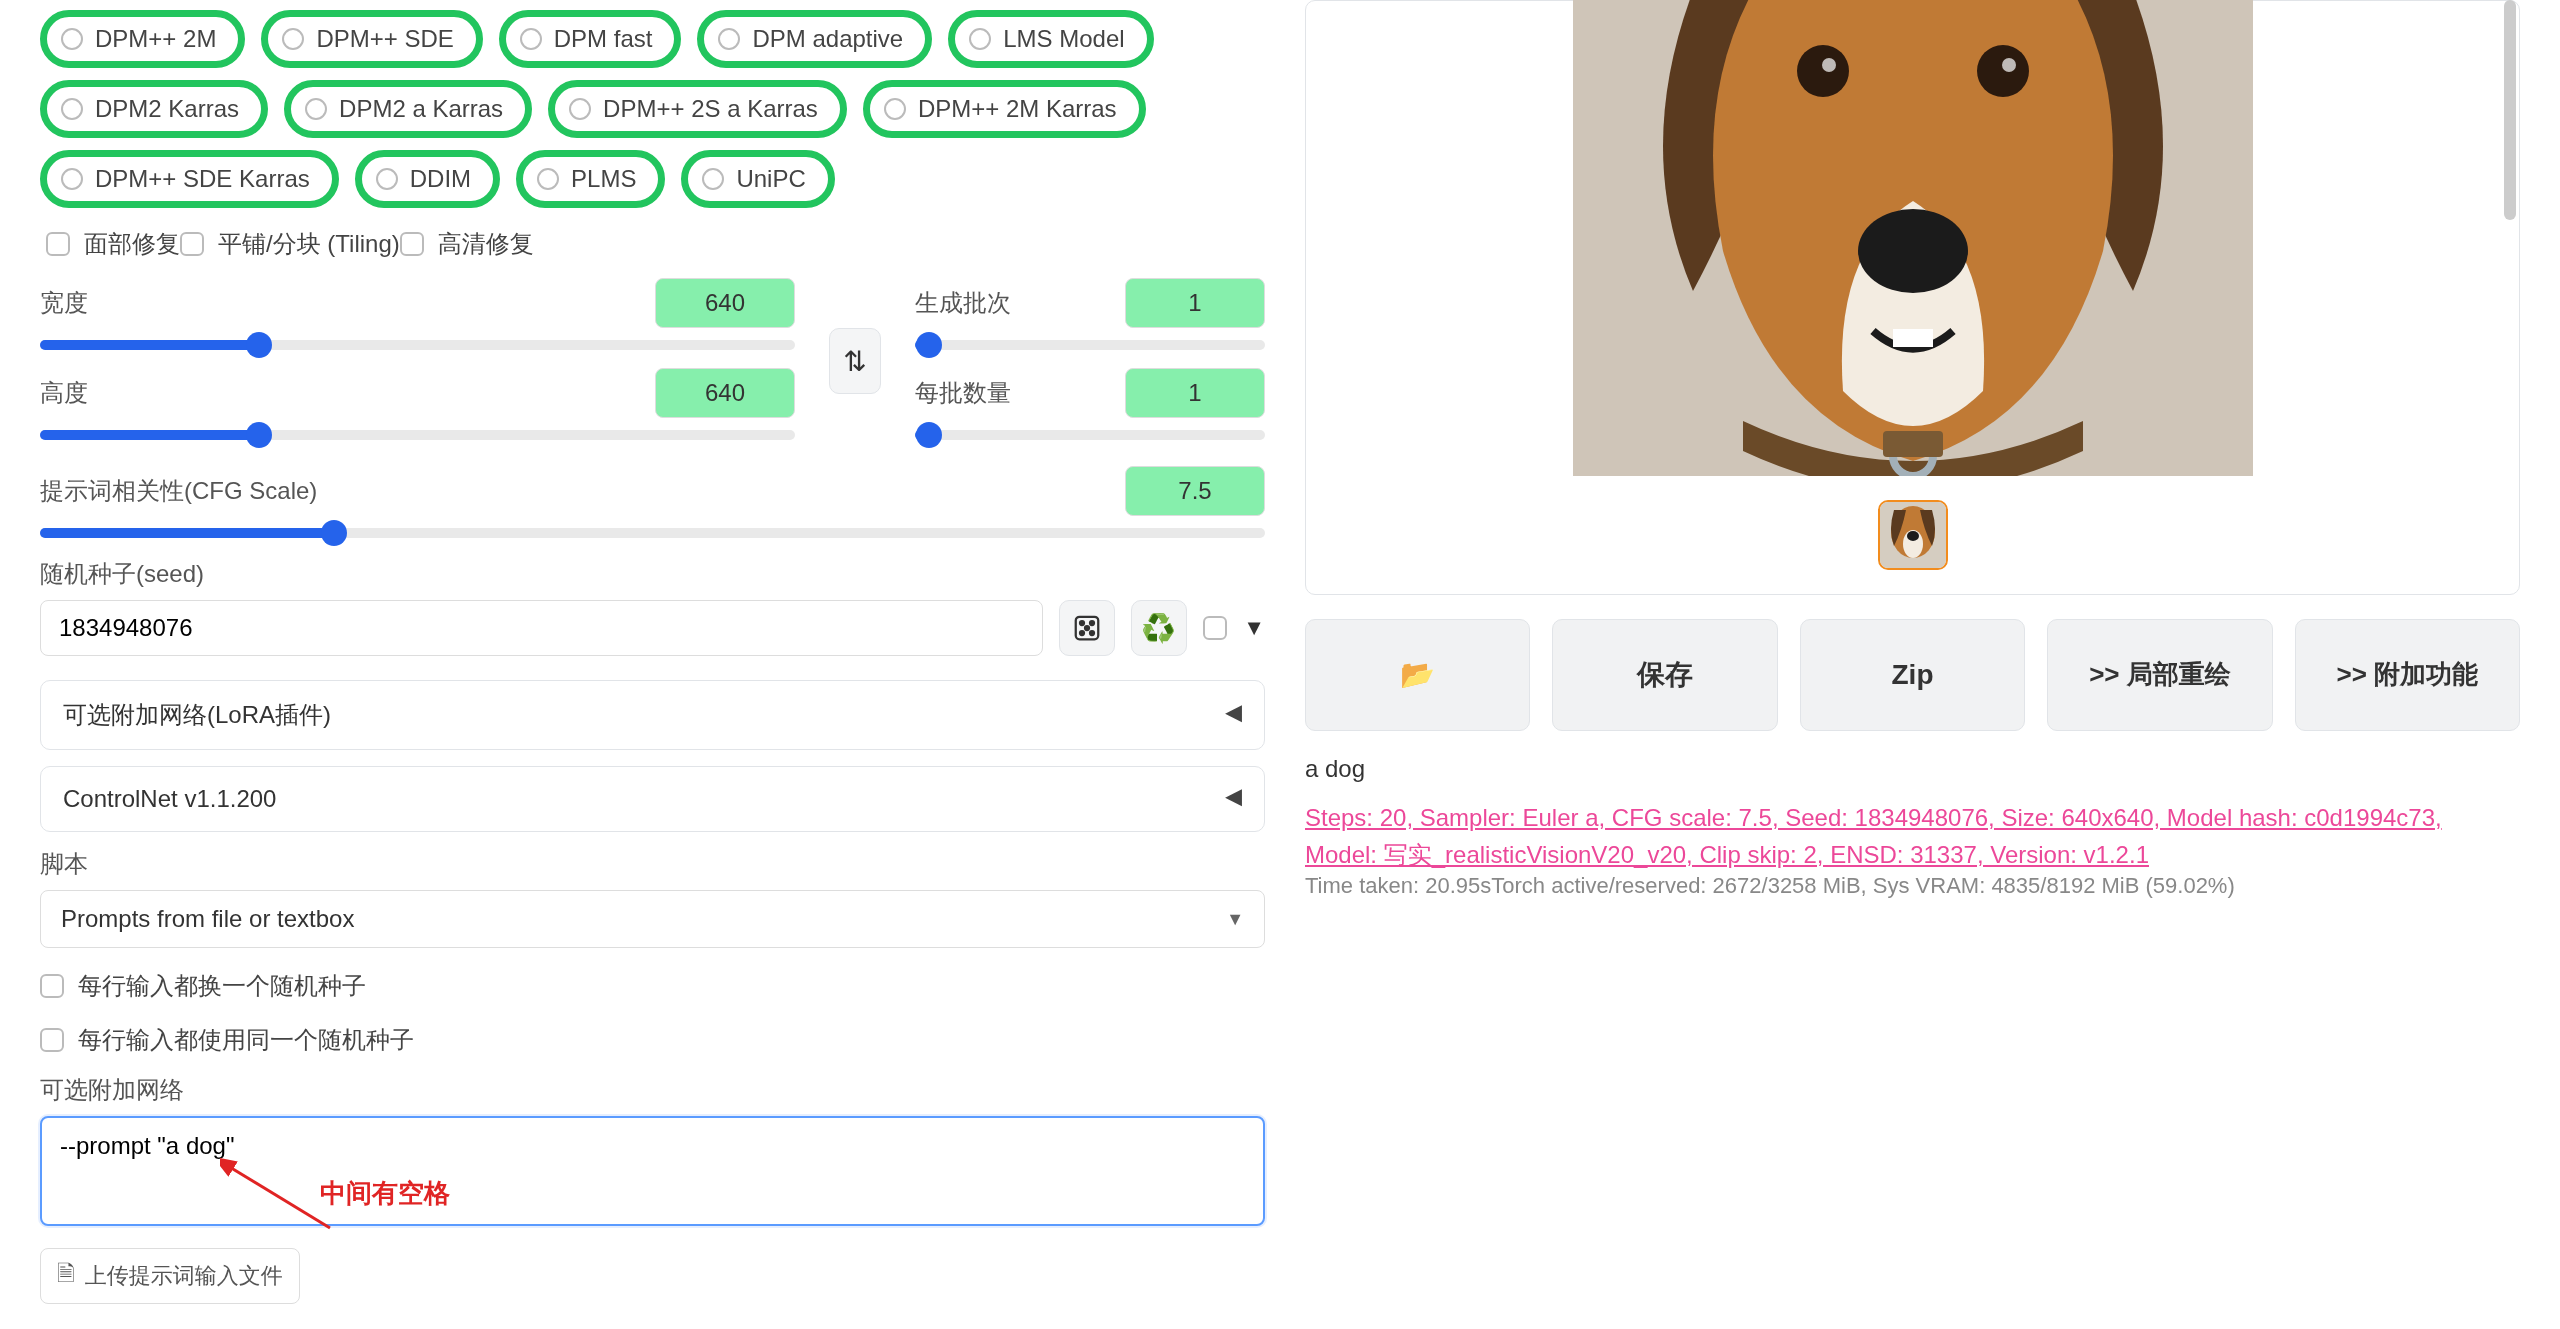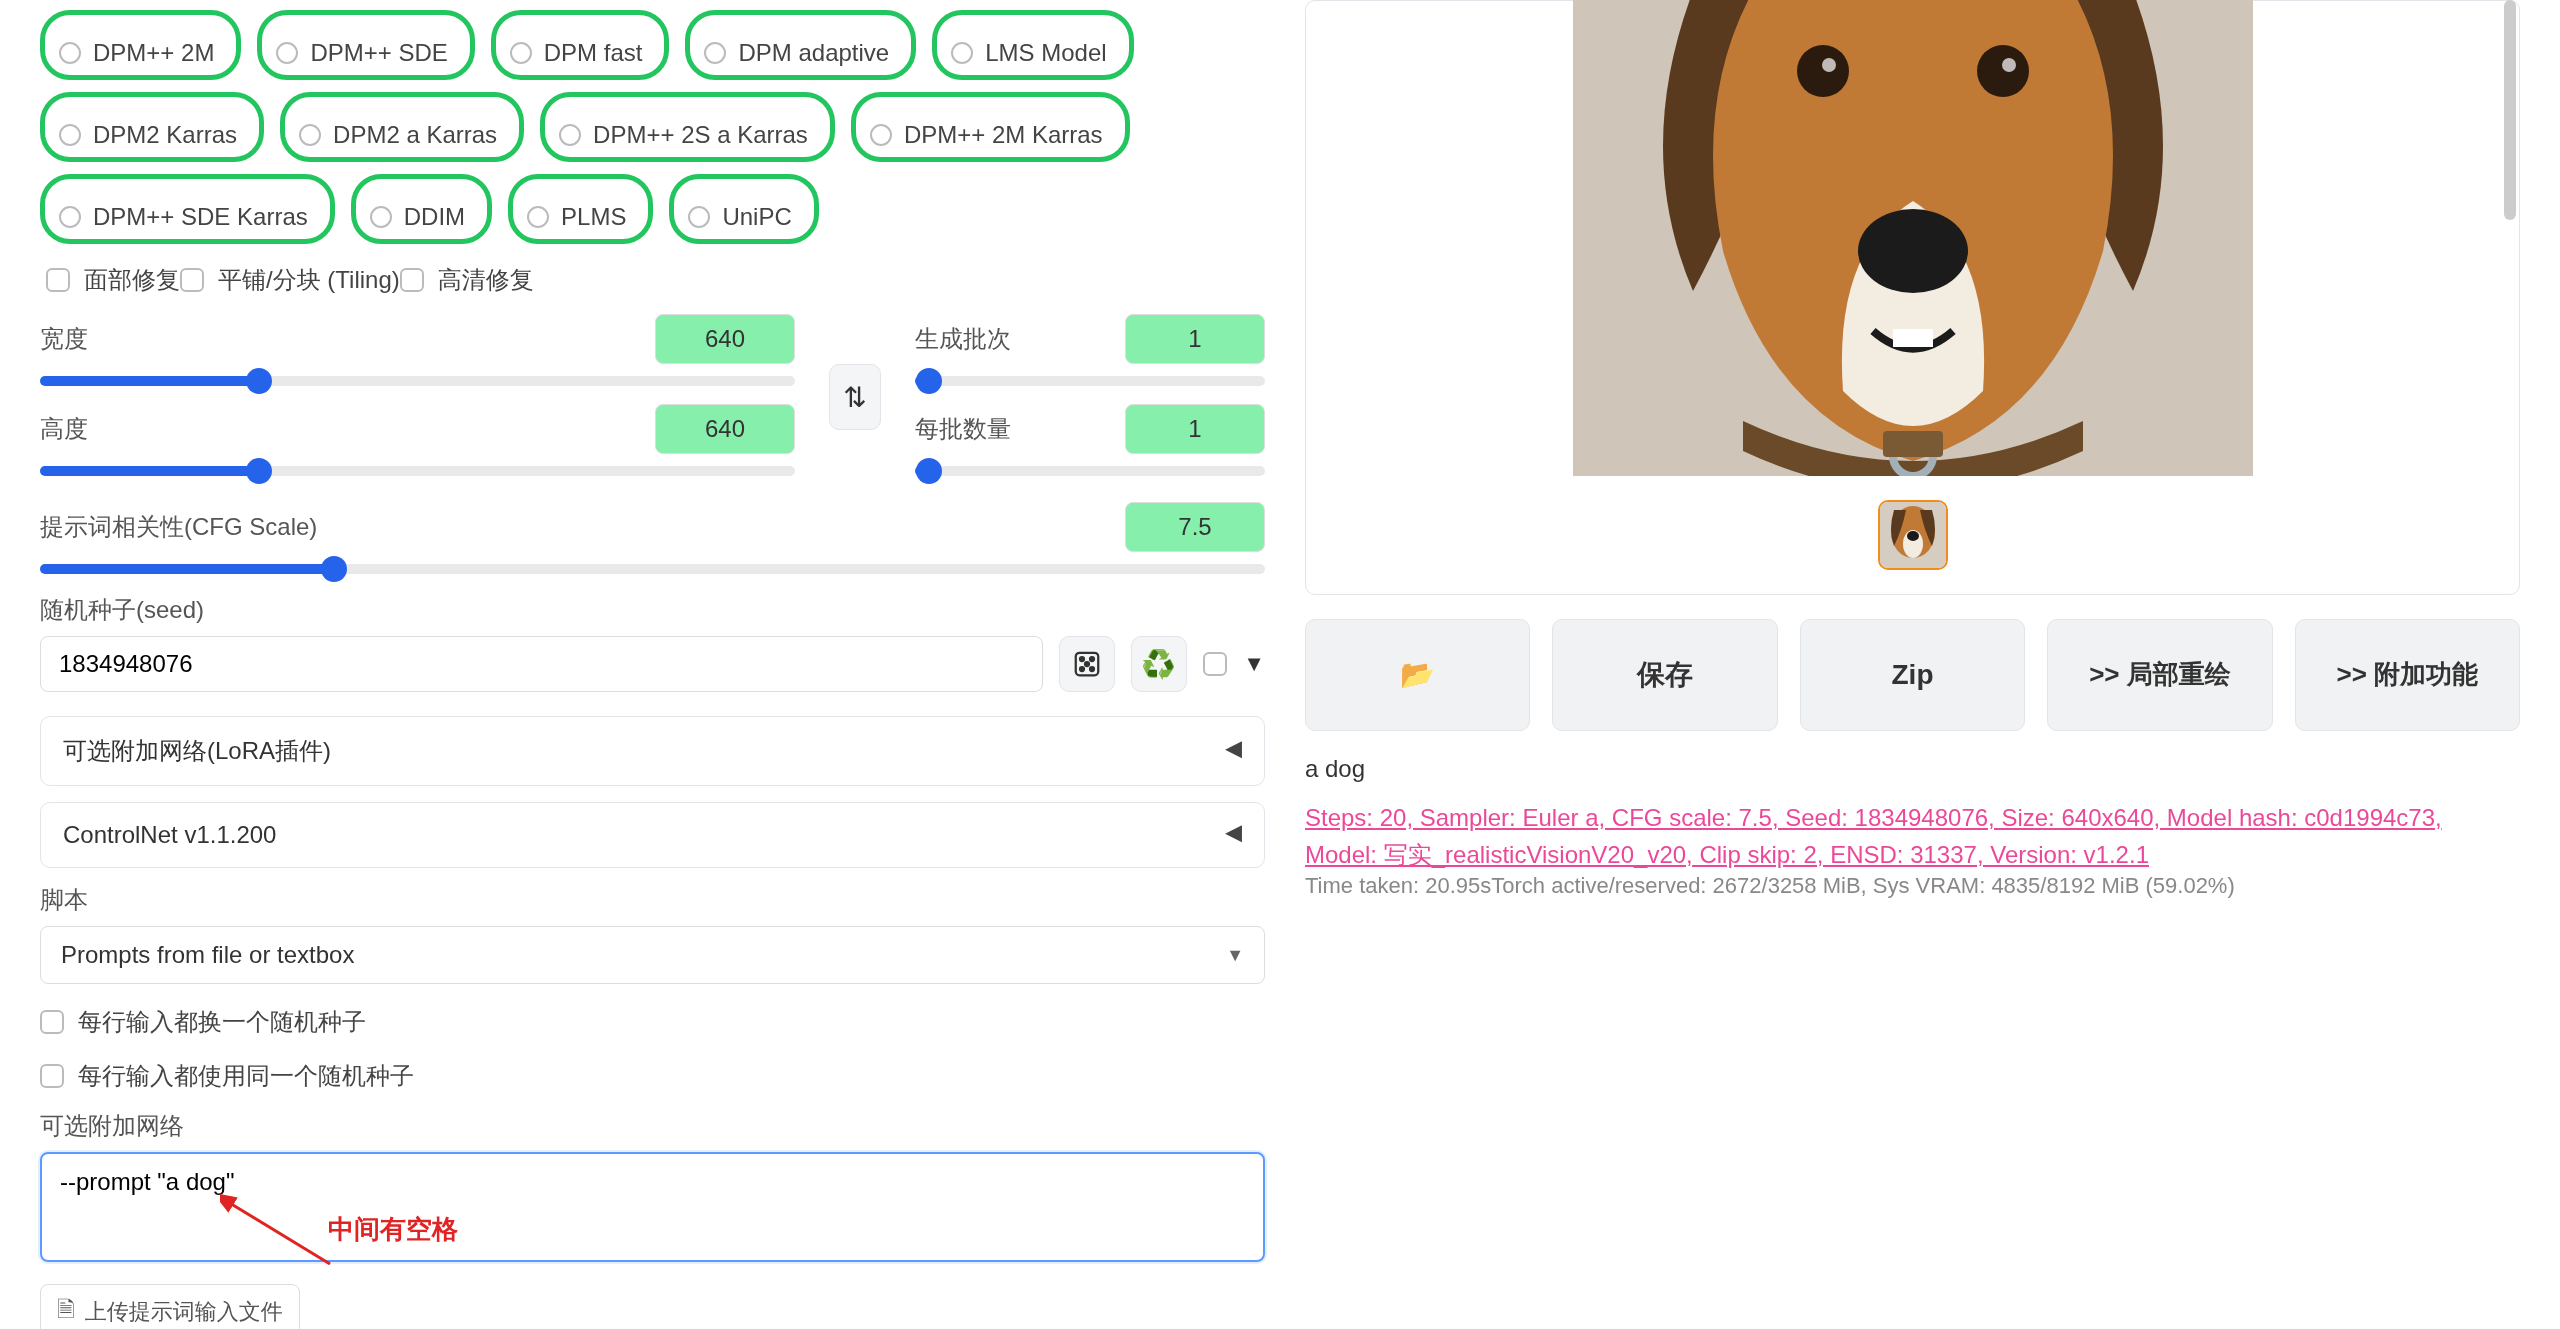--- a/index.html
+++ b/index.html
@@ -13,22 +13,22 @@
     overflow: hidden;
   }
   .app { display: flex; width: 100%; height: 100%; padding: 0 40px; gap: 40px; }
   .left-panel { width: 1225px; flex-shrink: 0; padding-top: 10px; }
   .right-panel { flex: 1; padding-top: 0; }
 
   
   .pill-row { display: flex; flex-wrap: wrap; gap: 16px; margin-bottom: 12px; }
   .pill {
     display: flex; align-items: center; gap: 12px;
-    border: 5px solid #22c55e; border-radius: 30px;
-    padding: 24px 22px 8px 14px; background: #fff;
+    border: 7px solid #22c55e; border-radius: 30px;
+    padding: 8px 22px 8px 14px; background: #fff;
     cursor: pointer;
   }
   .pill .radio {
     width: 22px; height: 22px; border-radius: 50%;
     border: 2px solid #bbb; background: #fff;
   }
   .pill span { color: #444; }
 
   .check-row { display: flex; margin: 20px 0 18px 0; padding-left: 6px; }
   .check-item { display: flex; align-items: center; gap: 14px; }
@@ -116,21 +116,21 @@
     padding: 8px 16px; font-size: 22px; color: #555;
     margin-top: 16px; cursor: pointer;
   }
 
   .annotation-wrap { position: relative; }
   .annotation-arrow {
     position: absolute; left: 180px; top: 42px;
     pointer-events: none;
   }
   .annotation-text {
-    position: absolute; left: 288px; top: 60px;
+    position: absolute; left: 280px; top: 60px;
     color: #e02424; font-weight: 700; font-size: 26px;
     pointer-events: none;
   }
 
   
   .image-area {
     border: 1px solid #e1e4e8; border-radius: 10px;
     padding: 0 0 24px 0; margin-bottom: 24px;
     display: flex; flex-direction: column; align-items: center;
   }

